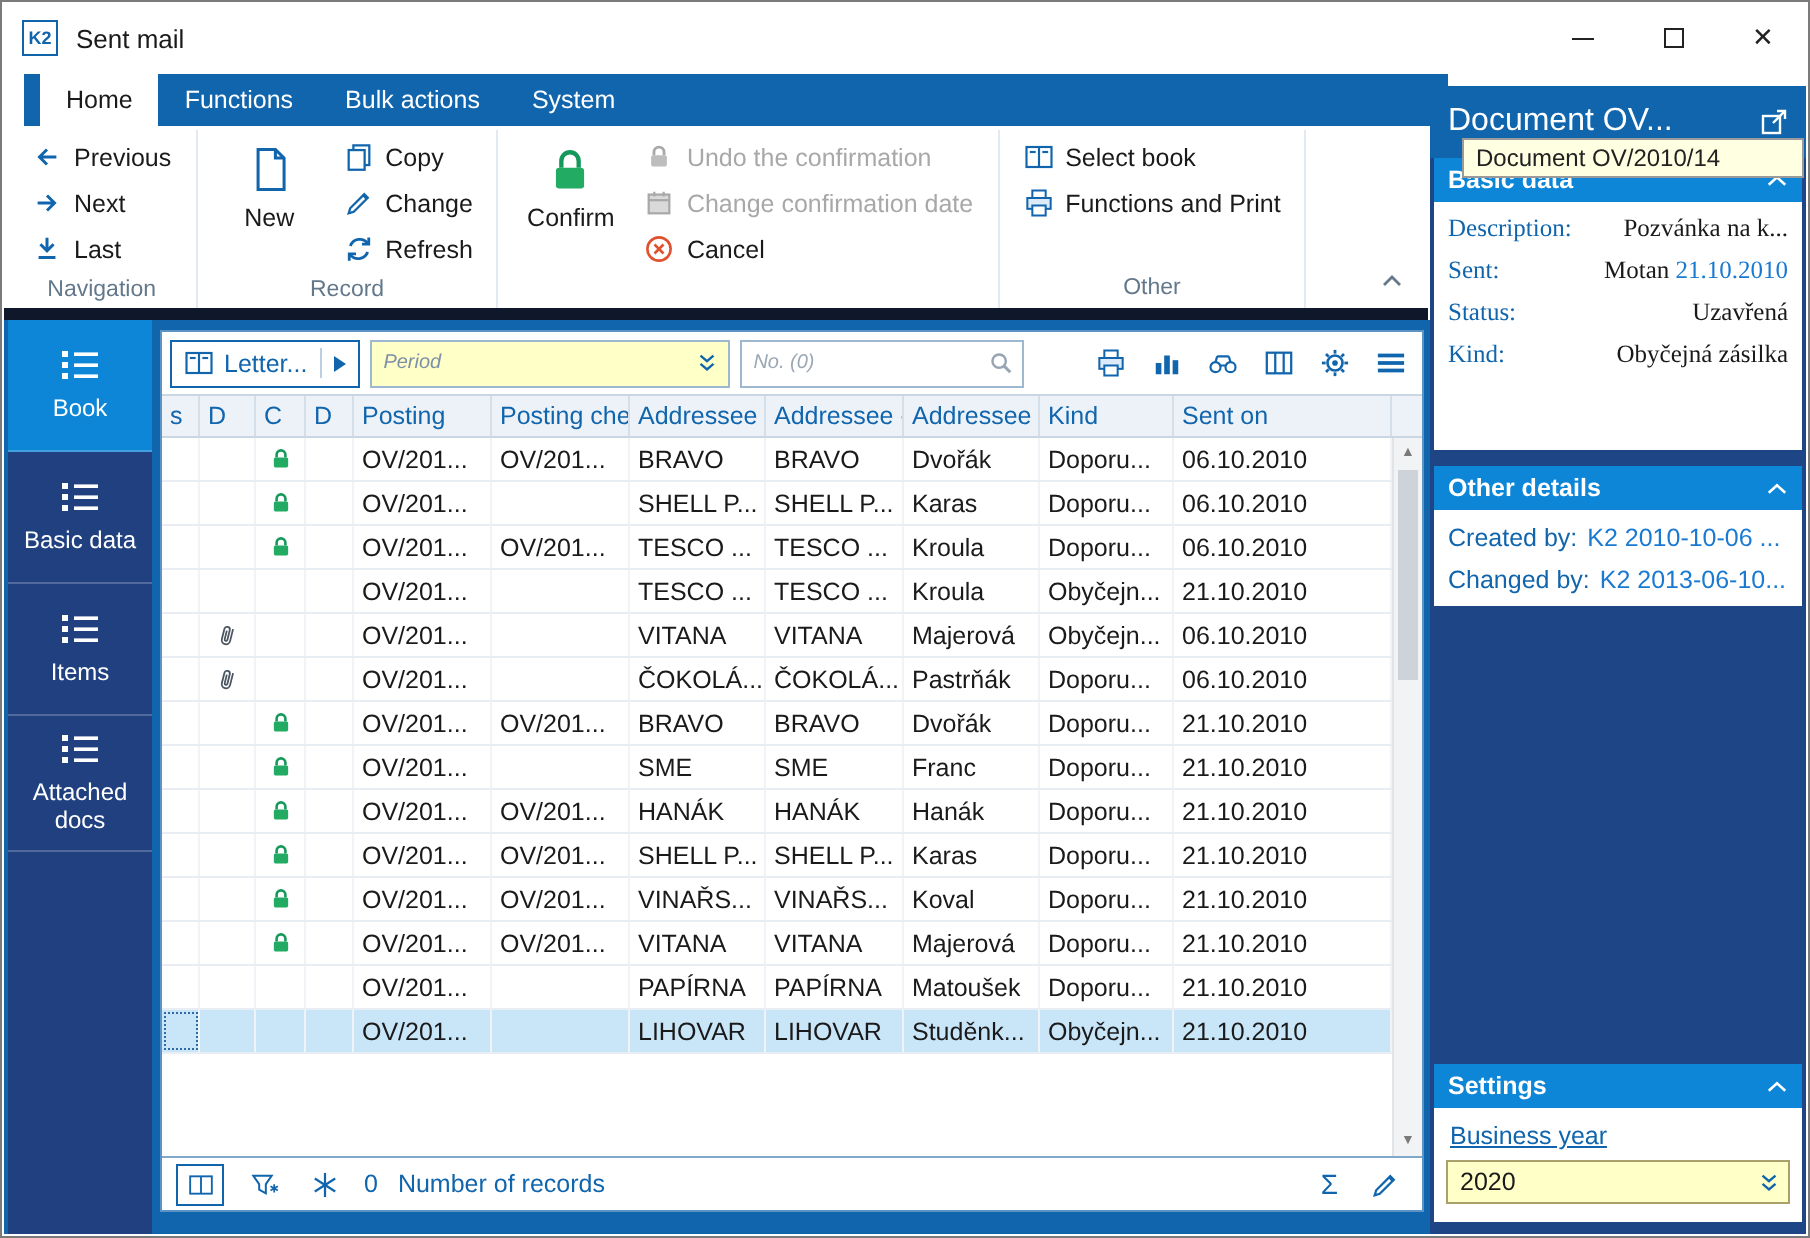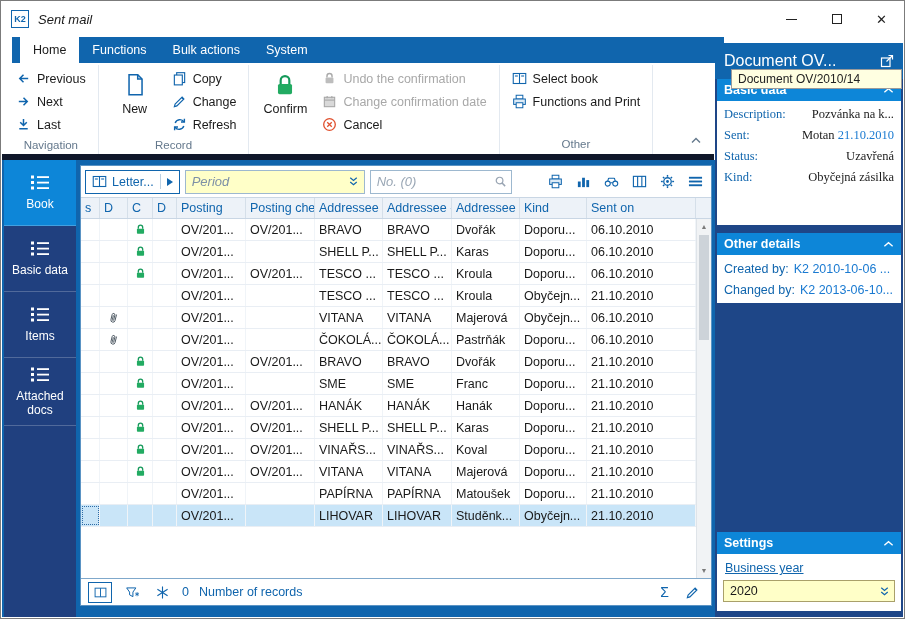--- a/index.html
+++ b/index.html
@@ -7,21 +7,21 @@
   body { font-family:"Liberation Sans","DejaVu Sans",sans-serif; }
 
   .window { position:relative; width:905px; height:619px; background:#fff;
             border:1px solid #7b7b7b; overflow:hidden; font-size:13px; color:#1a1a1a; }
 
   
   .titlebar { position:absolute; top:0; left:0; right:0; height:36px; display:flex;
               align-items:center; padding-left:10px; background:#fff; }
   .app-icon { width:18px; height:18px; border:1px solid #1065ad; color:#1065ad; font-size:9px;
               font-weight:bold; display:flex; align-items:center; justify-content:center; margin-right:9px; }
-  .win-title { font-size:13px;font-style:italic; }
+  .win-title { font-size:13px; }
   .win-controls { margin-left:auto; display:flex; height:100%; }
   .winbtn { width:45px; display:flex; align-items:center; justify-content:center; cursor:default; }
   .glyph-min { width:11px; border-top:1.2px solid #222; }
   .glyph-max { width:10px; height:10px; border:1.2px solid #222; }
   .glyph-close { font-size:13px; color:#222; }
 
   
   .tabbar { position:absolute; top:36px; left:11px; width:712px; height:26px;
             background:#1065ad; display:flex; align-items:stretch; padding-left:8px; }
   .tab { color:#fff; font-size:12.5px; padding:0 13px; display:flex; align-items:center; cursor:default; }
@@ -58,21 +58,21 @@
 
   
   .gtoolbar { height:31px; display:flex; align-items:center; gap:5px; padding:0 4px; }
   .book-btn { height:24px; border:1px solid #1065ad; display:flex; align-items:center; gap:5px;
               padding:0 6px; color:#1065ad; font-size:12.5px; background:#fff; cursor:default; }
   .book-btn .sep { width:1px; height:15px; background:#bcd0e2; margin:0 1px; }
   .tri-right { width:0; height:0; border-left:6px solid #1065ad;
                border-top:4px solid transparent; border-bottom:4px solid transparent; }
   .field { height:24px; border:1px solid #9db8cf; display:flex; align-items:center; padding-right:4px; }
   .field input { border:none; outline:none; background:transparent; flex:1; height:100%;
-                 padding:0 6px; font-family:inherit; font-size:13px; min-width:0; color:#1a1a1a; }
+                 padding:0 6px; font-family:inherit; font-size:10px; min-width:0; color:#1a1a1a; }
   .period { width:180px; background:#ffffc8; }
   .period input::placeholder { color:#7d90a6; font-style:italic; opacity:1; }
   .search { width:142px; background:#fff; }
   .search input::placeholder { color:#9aa7b5; font-style:italic; opacity:1; }
   .tool-icons { margin-left:auto; display:flex; align-items:center; gap:8px; padding-right:2px; }
   .tbtn { width:20px; height:20px; display:flex; align-items:center; justify-content:center; cursor:default; }
 
   
   .grid-header { display:flex; height:22px; background:#edf2f8; border-top:1px solid #c9d6e4;
                  border-bottom:1px solid #c9d6e4; color:#1065ad; font-size:12.5px; padding-right:15px; }

